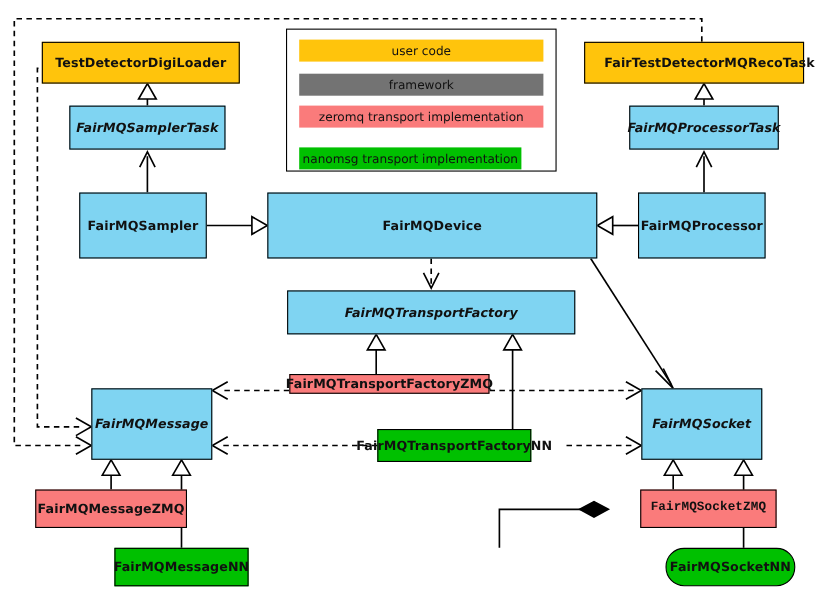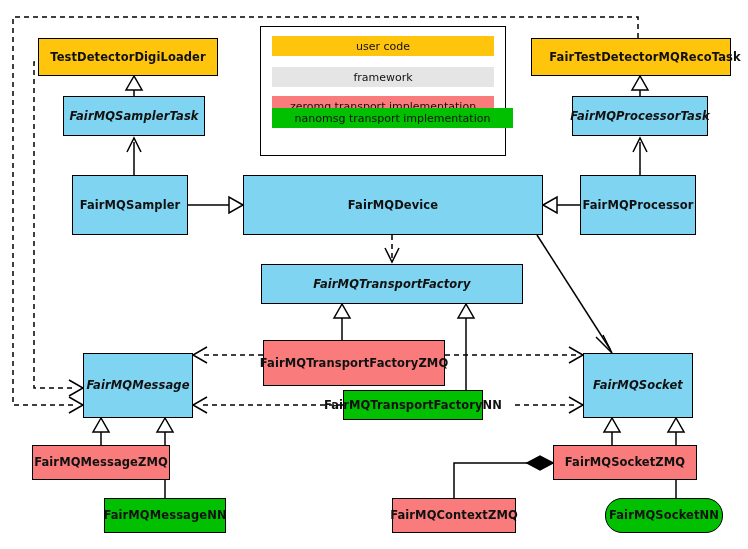--- a/index.html
+++ b/index.html
@@ -158,27 +158,27 @@
       <polyline points="454,498 454,463 540,463" fill="none" stroke="#000" stroke-width="1.5"></polyline>
       <polygon points="553,463 540,456 527,463 540,470" fill="#000000" stroke="#000" stroke-width="1.5"></polygon>
     </g>
   </svg>
 
   <div class="legend-box" style="left:260px;top:26px;width:246px;height:130px;">
   </div>
   <div class="legend-row" style="top:36px;width:222px;height:20px;background:#FFC40C;left:272px;">
     <span>user code</span>
   </div>
-  <div class="legend-row" style="top:67px;width:222px;height:20px;background:#e5e5e5;left:272px;">
+  <div class="legend-row" style="top:67px;width:222px;height:20px;background:#737373;left:272px;">
     <span>framework</span>
   </div>
   <div class="legend-row" style="top:96px;width:222px;height:20px;background:#FA7B7B;left:272px;justify-content:center;">
     <span>zeromq transport implementation</span>
   </div>
-  <div class="legend-row" style="top:108px;width:241px;height:20px;background:#00C000;left:272px;">
+  <div class="legend-row" style="top:134px;width:202px;height:20px;background:#00C000;left:272px;">
     <span>nanomsg transport implementation</span>
   </div>
 
   <div class="node c-user" style="left:38px;top:38px;width:180px;height:38px;">
     <span>TestDetectorDigiLoader</span>
   </div>
 
   <div class="node c-framework abstract" style="left:63px;top:96px;width:142px;height:40px;">
     <span>FairMQSamplerTask</span>
   </div>
@@ -200,21 +200,21 @@
   </div>
 
   <div class="node c-framework" style="left:580px;top:175px;width:116px;height:60px;">
     <span>FairMQProcessor</span>
   </div>
 
   <div class="node c-framework abstract" style="left:261px;top:264px;width:262px;height:40px;">
     <span>FairMQTransportFactory</span>
   </div>
 
-  <div class="node c-zmq" style="left:263px;top:340px;width:182px;height:46px;">
+  <div class="node c-zmq" style="left:263px;top:340px;width:182px;height:18px;">
     <span>FairMQTransportFactoryZMQ</span>
   </div>
 
   <div class="node c-nn" style="left:343px;top:390px;width:140px;height:30px;">
     <span>FairMQTransportFactoryNN</span>
   </div>
 
   <div class="node c-framework abstract" style="left:83px;top:353px;width:110px;height:65px;">
     <span>FairMQMessage</span>
   </div>
@@ -224,25 +224,22 @@
   </div>
 
   <div class="node c-zmq" style="left:32px;top:445px;width:138px;height:35px;">
     <span>FairMQMessageZMQ</span>
   </div>
 
   <div class="node c-nn" style="left:104px;top:498px;width:122px;height:35px;">
     <span>FairMQMessageNN</span>
   </div>
 
-  <div class="node c-zmq" style="left:553px;top:445px;width:144px;height:35px;">
+  <div class="node c-zmq" style="left:582px;top:445px;width:124px;height:35px;font-family:Liberation Mono, monospace;">
     <span>FairMQSocketZMQ</span>
   </div>
 
-  <div class="node c-zmq" style="left:392px;top:498px;width:124px;height:35px;">
-    <span>FairMQContextZMQ</span>
-  </div>
 
   <div class="node c-nn" style="left:605px;top:498px;width:118px;height:35px;border-radius:17px;">
     <span>FairMQSocketNN</span>
   </div>
 
 </div>
 
 </body></html>

